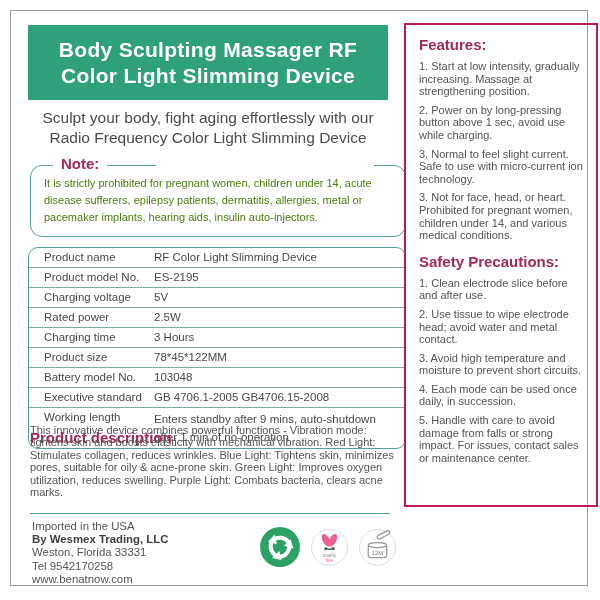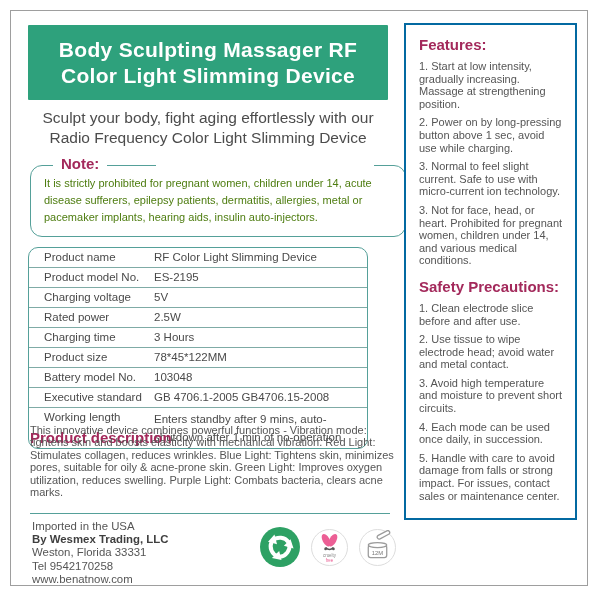--- a/index.html
+++ b/index.html
@@ -34,21 +34,21 @@
   }
   .note-label {
     position:absolute; top:-11px; left:22px; background:#fff; padding:0 8px;
     color:#a3295b; font-weight:bold; font-size:15px;
   }
   .note-text {
     padding:9px 13px 0 13px; font-size:11px; line-height:17px; color:#4d7c0f;
   }
   
   .spec-table {
-    position:absolute; left:28px; top:247px; width:340px;
+    position:absolute; left:28px; top:247px; width:378px;
     border:1.5px solid #55a099; border-radius:10px; overflow:hidden;
   }
   .spec-row { display:flex; border-bottom:1px solid #7faba6; min-height:19px; align-items:flex-start; }
   .spec-row:last-child { border-bottom:none; }
   .spec-label { flex:0 0 125px; padding:2px 4px 2px 15px; font-size:11.5px; line-height:15px; color:#4a4a4a; }
   .spec-value { flex:1; padding:2px 10px 2px 0; font-size:11.5px; line-height:15px; color:#4a4a4a; }
   .spec-row.tall .spec-value { line-height:18px; }
   
   .desc-heading {
     position:absolute; left:30px; top:429px; color:#a3295b; font-weight:bold; font-size:15px;
@@ -63,22 +63,22 @@
   }
   
   .footer-block { position:absolute; left:32px; top:520px; font-size:11.4px; line-height:13.2px; color:#555; }
   .footer-company { font-weight:bold; color:#3f3f3f; }
   .footer-icons { position:absolute; left:260px; top:527px; display:flex; align-items:center; gap:11px; }
   .icon-circle { border-radius:50%; display:flex; align-items:center; justify-content:center; background:#fff; }
   .recycle-circle { width:40px; height:40px; background:#2ea164; }
   .outline-circle { width:37px; height:37px; border:1px solid #ddd; }
   
   .features-box {
-    position:absolute; left:404px; top:23px; width:173px; min-height:484px;
-    border:2px solid #0369a1; padding:11px 12px 10px 13px;
+    position:absolute; left:404px; top:23px; width:194px; min-height:484px;
+    border:2px solid #be185d; padding:11px 12px 10px 13px;
   }
   .side-heading { color:#a3295b; font-weight:bold; font-size:15px; margin:0 0 7px 0; }
   .side-heading.second { margin-top:11px; }
   .side-item { font-size:11px; line-height:12.6px; color:#555; margin-bottom:6px; }
 </style>
 </head>
 <body>
 
 <div class="page">
   <div class="page-border"></div>

